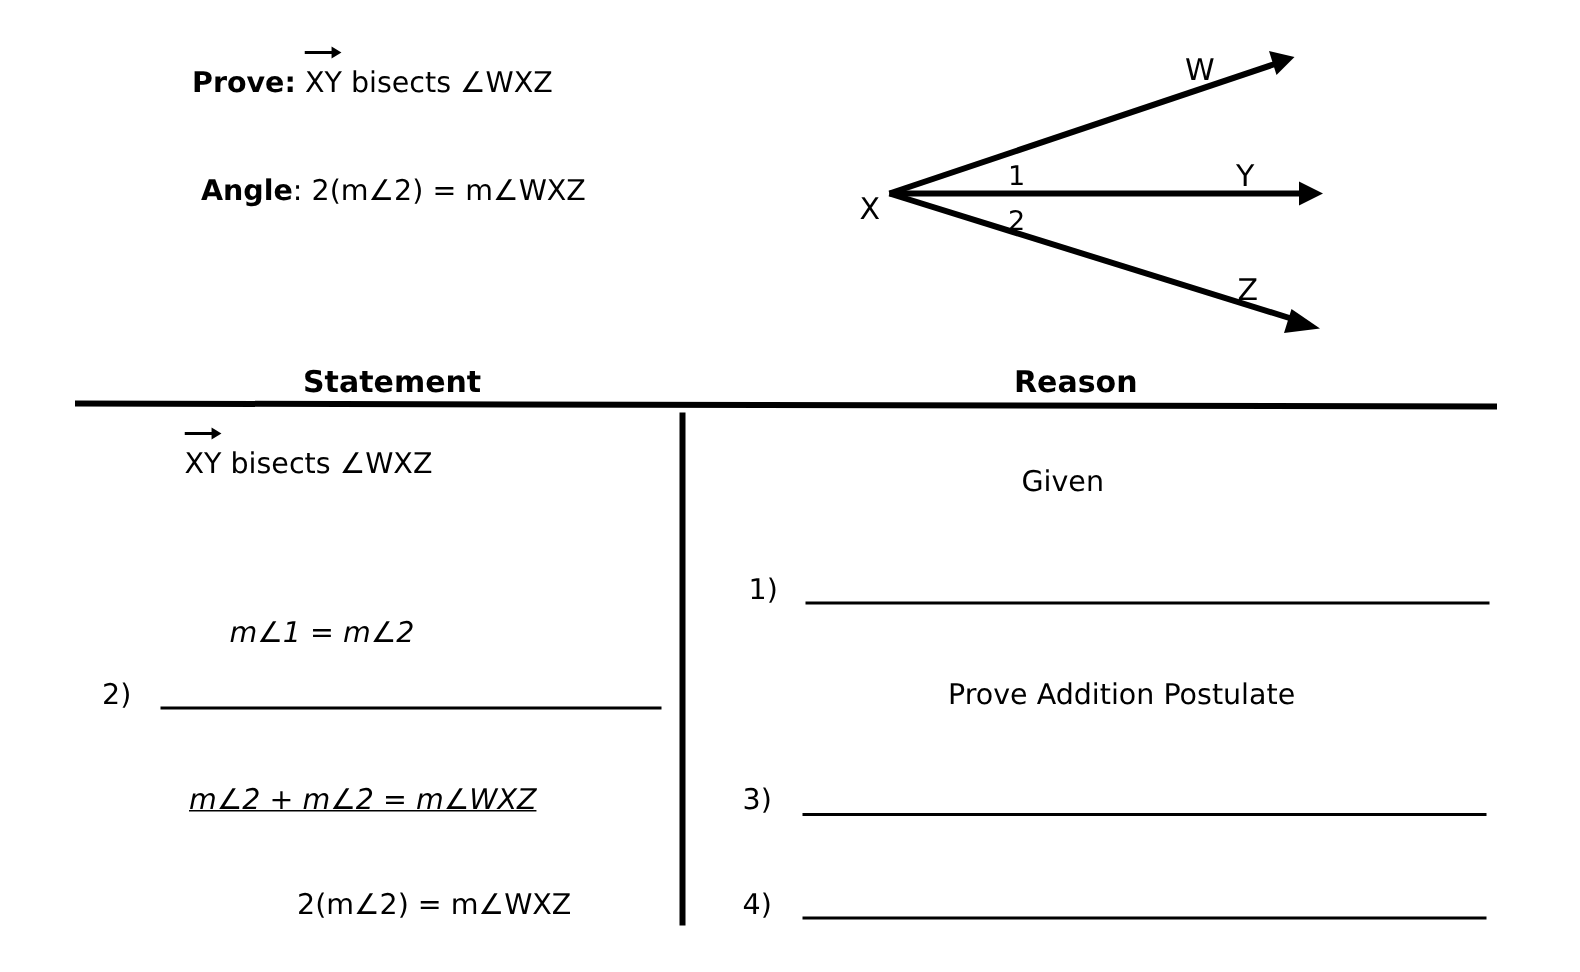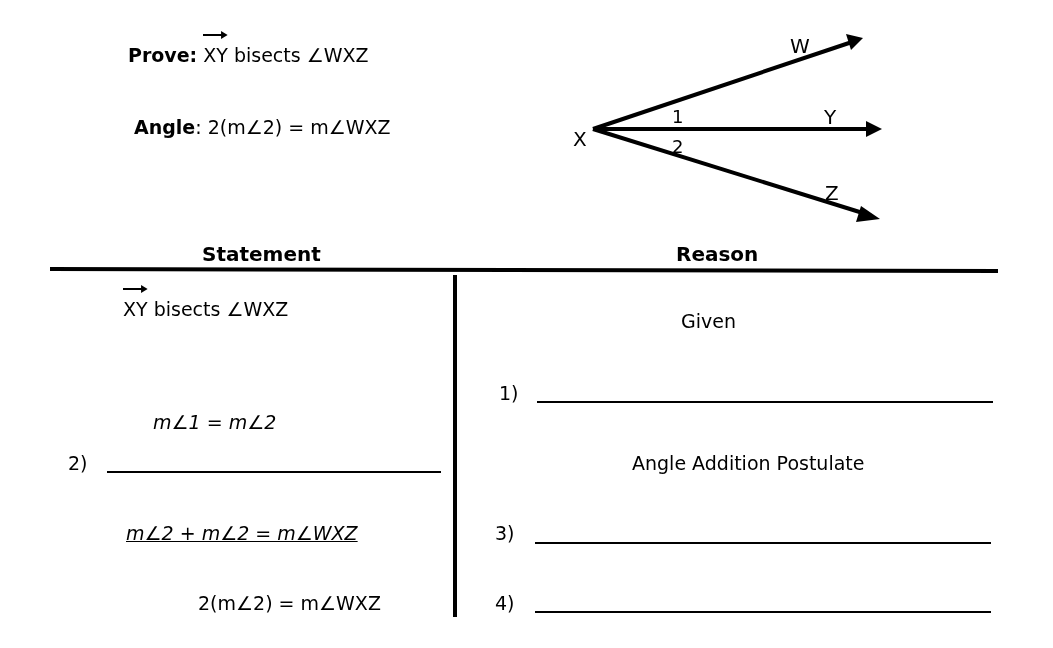--- a/index.html
+++ b/index.html
@@ -65,21 +65,21 @@
     <span>XY</span></span><span> bisects ∠WXZ</span>
 </div>
 <div class="abs txt" style="left:681px; top:310px;text-align:right;">Given</div>
 
 <div class="abs txt ital" style="left:153px; top:382px;margin-top:29px;">m∠1 = m∠2</div>
 <div class="abs txt" style="left:499px; top:382px;">1)</div>
 <div class="blank" style="left:537px; top:401px; width:456px;"></div>
 
 <div class="abs txt" style="left:68px; top:452px;">2)</div>
 <div class="blank" style="left:107px; top:471px; width:334px;"></div>
-<div class="abs txt" style="left:632px; top:452px;">Angle Addition Postulate</div>
+<div class="abs txt" style="left:632px; top:452px;">Prove Addition Postulate</div>
 
 <div class="abs txt ital" style="left:126px; top:522px;text-decoration:underline;">m∠2 + m∠2 = m∠WXZ</div>
 <div class="abs txt" style="left:495px; top:522px;">3)</div>
 <div class="blank" style="left:535px; top:542px; width:456px;"></div>
 
 <div class="abs txt" style="left:154px; top:592px;margin-left:44px;">2(m∠2) = m∠WXZ</div>
 <div class="abs txt" style="left:495px; top:592px;">4)</div>
 <div class="blank" style="left:535px; top:611px; width:456px;"></div>
 
 </body></html>

